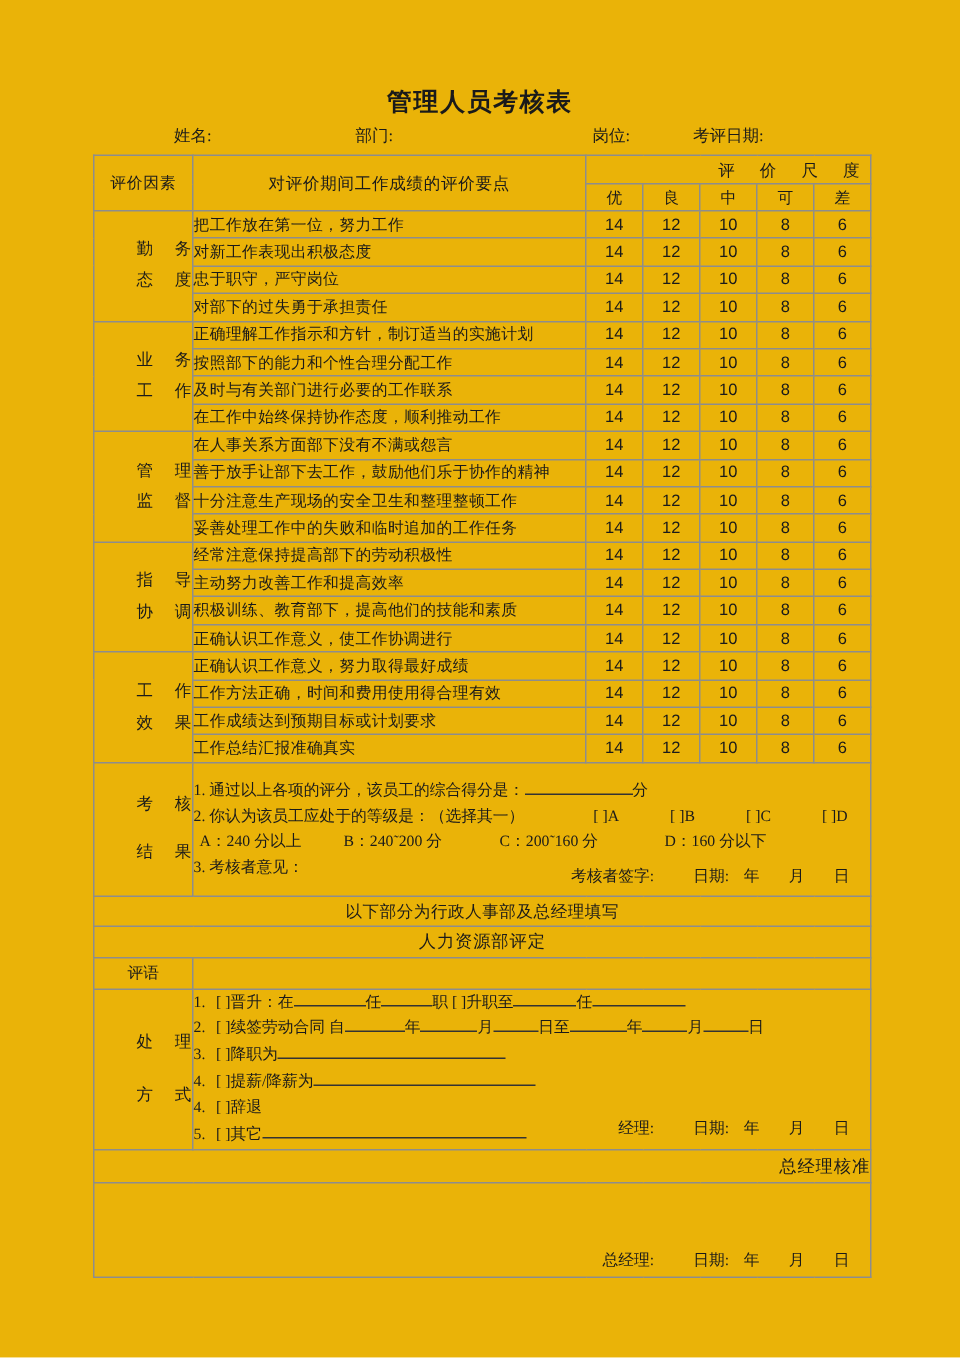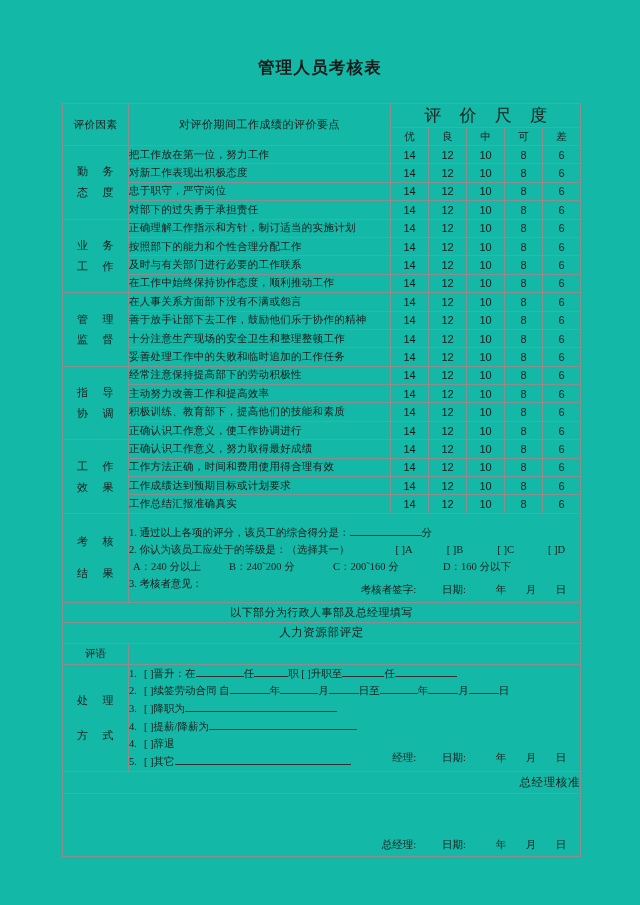--- a/index.html
+++ b/index.html
@@ -12,21 +12,21 @@
     height: 905px;
     position: relative;
     font-family: "Liberation Serif", "DejaVu Serif", serif;
     color: #1a1a1a;
     overflow: hidden;
   }
 
   .page {
     position: absolute;
     inset: 0;
-    background: #14b8a6;
+    background: #eab308;
   }
 
   
   .doc-title {
     position: absolute;
     top: 57px;
     left: 0;
     width: 640px;
     text-align: center;
     font-size: 16.5px;
@@ -68,22 +68,22 @@
     vertical-align: middle;
     font-weight: normal;
   }
 
   .col-factor { width: 66px; }
   .col-point  { width: 262px; }
   .col-sc     { width: 38px; }
 
   .scale-head {
     height: 18px;
-    text-align: center;
-    font-size: 17px;
+    text-align: right;
+    font-size: 11px;
     letter-spacing: 7px;
     text-indent: 7px;
   }
   .factor-head {
     text-align: center;
     font-size: 10.5px;
     letter-spacing: 0.5px;
   }
   .points-head {
     text-align: center;
@@ -106,21 +106,21 @@
     text-align: center;
     font-size: 11px;
     font-family: "Liberation Sans", sans-serif;
   }
   .factor-cell {
     text-align: center;
     font-size: 11px;
     line-height: 1.9;
     letter-spacing: 0.5px;
   }
-  .factor-cell .fl { display: block; }
+  .factor-cell .fl { display: block; text-align: right; }
   .factor-cell .fl span { display: inline-block; }
   .factor-cell .fl span:first-child { margin-right: 14px; }
 
   
   .result-body {
     padding: 4px 0 4px 6px;
     font-size: 10.5px;
     line-height: 1.62;
     text-align: left;
     height: 88px;
@@ -141,21 +141,21 @@
   .gd2 { width: 104px; }
   .gd3 { width: 110px; }
   .sig-line {
     position: absolute;
     right: 4px;
     bottom: 4px;
     font-size: 10.5px;
     white-space: nowrap;
   }
   .sig-line .sp1 { margin-right: 26px; }
-  .sig-line .sp2 { margin-right: 20px; }
+  .sig-line .sp2 { margin-right: 0; }
   .sig-line .ymd span { display: inline-block; width: 30px; text-align: center; }
 
   .notice-row {
     height: 19px;
     text-align: center;
     font-size: 11px;
     letter-spacing: 0.4px;
   }
   .hr-head-row {
     height: 20px;
@@ -218,20 +218,26 @@
     white-space: nowrap;
   }
 </style>
 </head>
 <body>
 
 <div class="page">
 
   <div class="doc-title">管理人员考核表</div>
 
+  <div class="field-strip">
+    <span class="f-name">姓名:</span>
+    <span class="f-dept">部门:</span>
+    <span class="f-post">岗位:</span>
+    <span class="f-date">考评日期:</span>
+  </div>
 
   <table class="main">
     <colgroup>
       <col class="col-factor">
         <col class="col-point">
       <col class="col-sc">
         <col class="col-sc">
         <col class="col-sc">
         <col class="col-sc">
         <col class="col-sc">

